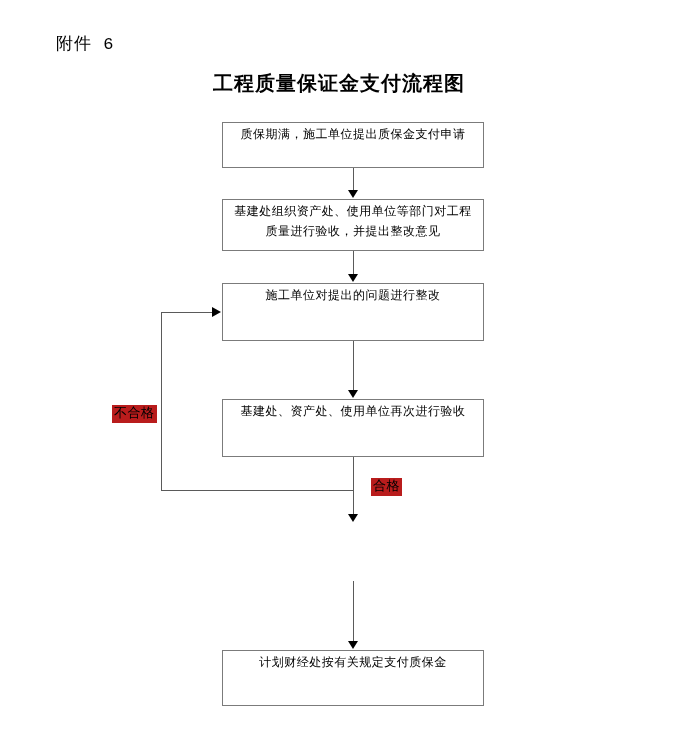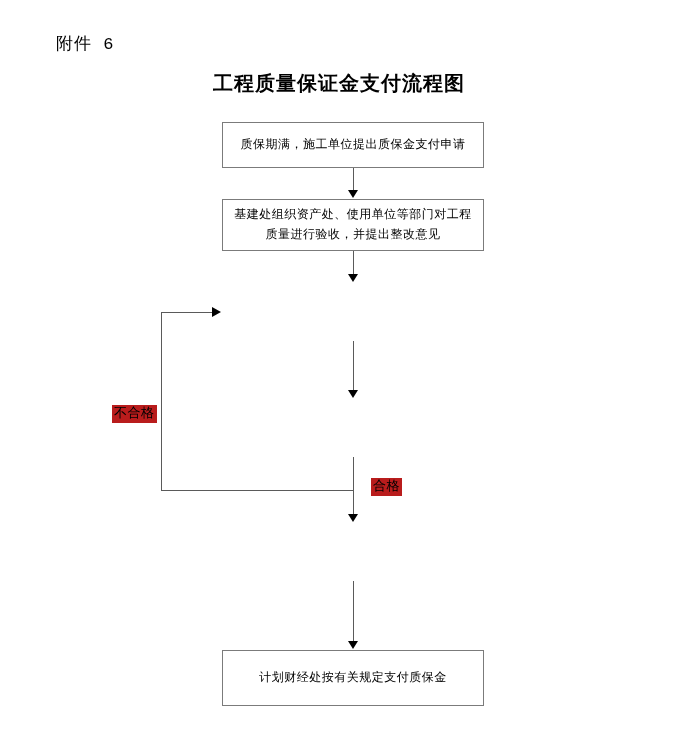--- a/index.html
+++ b/index.html
@@ -50,21 +50,21 @@
 
   
   .node {
     position: absolute;
     left: 222px;
     width: 262px;
     box-sizing: border-box;
     border: 1px solid #7b7b7b;
     background: #ffffff;
     display: flex;
-    align-items: center;
+    align-items: flex-start;
     justify-content: center;
     text-align: center;
     font-size: 12px;
     line-height: 20px;
     letter-spacing: 0.5px;
     padding: 2px 6px;
   }
   .node .node-text {
     display: block;
     width: 100%;
@@ -150,21 +150,27 @@
   <div class="doc-title">工程质量保证金支付流程图</div>
 
   <div class="node" id="node-1">
     <span class="node-text">质保期满，施工单位提出质保金支付申请</span>
   </div>
 
   <div class="node" id="node-2">
     <span class="node-text">基建处组织资产处、使用单位等部门对工程质量进行验收，并提出整改意见</span>
   </div>
 
+  <div class="node" id="node-3">
+    <span class="node-text">施工单位对提出的问题进行整改</span>
+  </div>
 
+  <div class="node" id="node-4">
+    <span class="node-text">基建处、资产处、使用单位再次进行验收</span>
+  </div>
 
 
   <div class="node" id="node-6">
     <span class="node-text">计划财经处按有关规定支付质保金</span>
   </div>
 
   <div class="vline" id="conn-1-2"></div>
   <div class="arrow-down" id="arr-1-2"></div>
 
   <div class="vline" id="conn-2-3"></div>

